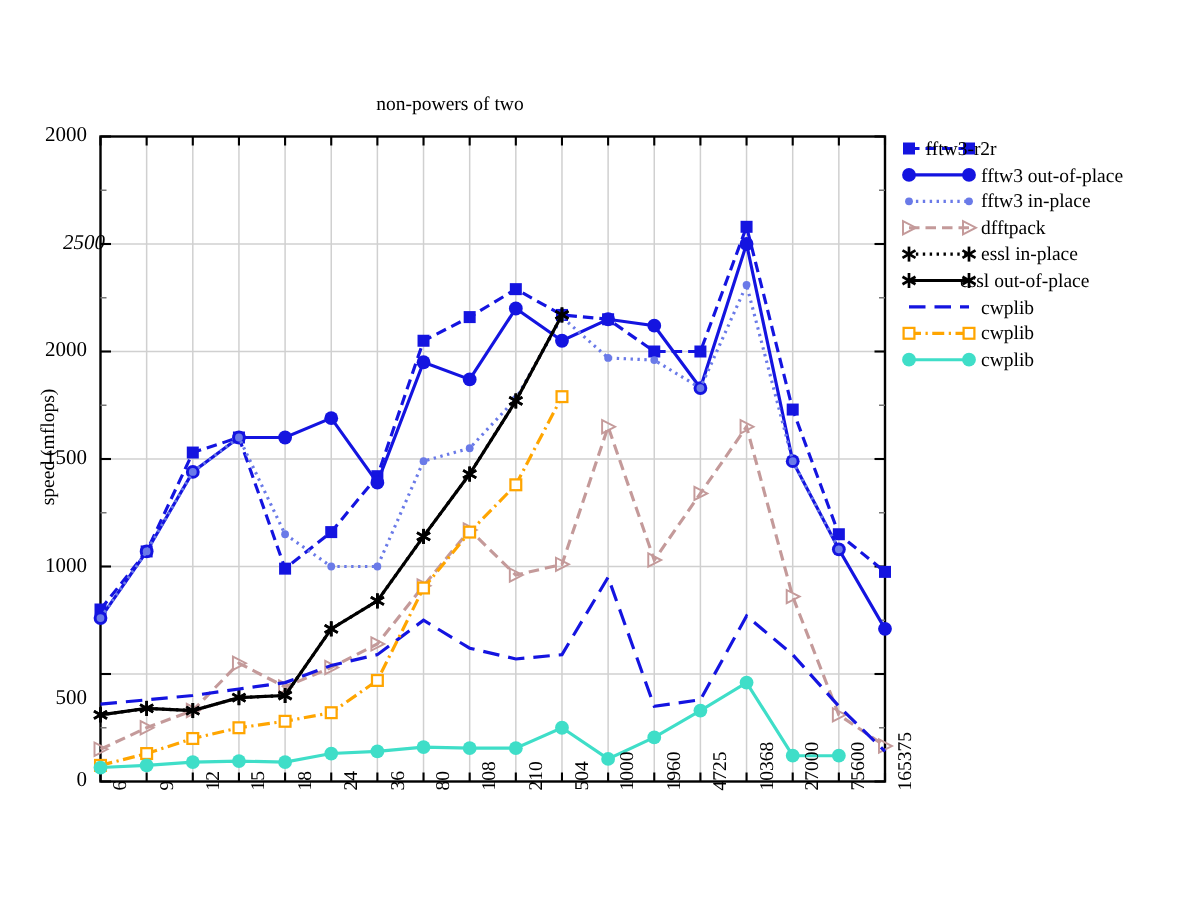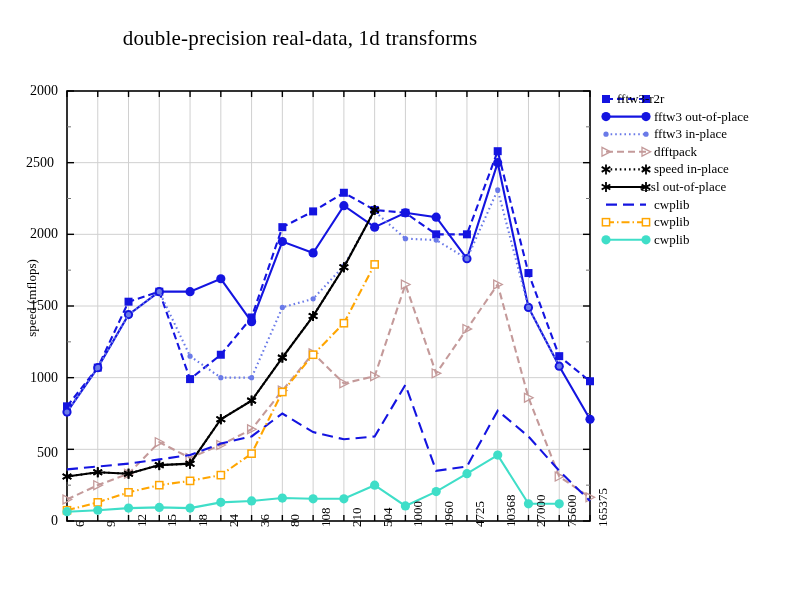--- a/index.html
+++ b/index.html
@@ -30,21 +30,21 @@
     transform:rotate(-90deg);transform-origin:0 0;
   }
   .lgtext{position:absolute;font-size:13px;white-space:nowrap;}
   svg{position:absolute;left:0;top:0;}
 </style>
 </head>
 <body>
 
 <div id="chart-root">
 
-  <div class="ttl">double-precision real-data, 1d transforms</div>
+  <div class="sub">non-powers of two</div>
   <div class="ylab">speed (mflops)</div>
 
   <svg width="792" height="612">
     <g id="grid-layer">
         <line x1="67" x2="590" y1="449.3333333333333" y2="449.3333333333333" stroke="#d0d0d0" stroke-width="1"></line>
         <line x1="67" x2="590" y1="377.66666666666663" y2="377.66666666666663" stroke="#d0d0d0" stroke-width="1"></line>
         <line x1="67" x2="590" y1="306" y2="306" stroke="#d0d0d0" stroke-width="1"></line>
         <line x1="67" x2="590" y1="234.33333333333331" y2="234.33333333333331" stroke="#d0d0d0" stroke-width="1"></line>
         <line x1="67" x2="590" y1="162.66666666666669" y2="162.66666666666669" stroke="#d0d0d0" stroke-width="1"></line>
         <line x1="97.76470588235294" x2="97.76470588235294" y1="91" y2="521" stroke="#d0d0d0" stroke-width="1"></line>
@@ -355,25 +355,25 @@
         <rect x="602.4" y="218.60000000000002" width="7.2" height="7.2" fill="#fff" stroke="#ffa500" stroke-width="1.5"></rect>
         <rect x="642.4" y="218.60000000000002" width="7.2" height="7.2" fill="#fff" stroke="#ffa500" stroke-width="1.5"></rect>
         <line x1="606" x2="646" y1="239.8" y2="239.8" stroke="#3fdec8" stroke-width="2.1" stroke-dasharray=""></line>
         <circle cx="606" cy="239.8" r="4.6" fill="#3fdec8"></circle>
         <circle cx="646" cy="239.8" r="4.6" fill="#3fdec8"></circle>
       </g>
   </svg>
 
   <div id="yticks">
       <div class="ytick" style="left: 12px; top: 516px;">0</div>
-      <div class="ytick" style="left: 12px; top: 448px;">500</div>
+      <div class="ytick" style="left: 12px; top: 461px;">500</div>
       <div class="ytick" style="left: 12px; top: 372.667px;">1000</div>
       <div class="ytick" style="left: 12px; top: 301px;">1500</div>
       <div class="ytick" style="left: 12px; top: 229.333px;">2000</div>
-      <div class="ytick" style="left: 8px; top: 157.667px;">2500</div>
+      <div class="ytick" style="left: 24px; top: 157.667px; font-style: italic;">2500</div>
       <div class="ytick" style="left: 12px; top: 86px;">2000</div>
     </div>
   <div id="xticks">
       <div class="xtick" style="left: 72px; top: 527px;">6</div>
       <div class="xtick" style="left: 102.765px; top: 527px;">9</div>
       <div class="xtick" style="left: 133.529px; top: 527px;">12</div>
       <div class="xtick" style="left: 164.294px; top: 527px;">15</div>
       <div class="xtick" style="left: 195.059px; top: 527px;">18</div>
       <div class="xtick" style="left: 225.824px; top: 527px;">24</div>
       <div class="xtick" style="left: 256.588px; top: 527px;">36</div>
@@ -387,20 +387,20 @@
       <div class="xtick" style="left: 502.706px; top: 527px;">10368</div>
       <div class="xtick" style="left: 533.471px; top: 527px;">27000</div>
       <div class="xtick" style="left: 564.235px; top: 527px;">75600</div>
       <div class="xtick" style="left: 595px; top: 527px;">165375</div>
     </div>
   <div id="legend-labels">
       <div class="lgtext" style="left: 617px; top: 91px;">fftw3-r2r</div>
       <div class="lgtext" style="left: 654px; top: 108.6px;">fftw3 out-of-place</div>
       <div class="lgtext" style="left: 654px; top: 126.2px;">fftw3 in-place</div>
       <div class="lgtext" style="left: 654px; top: 143.8px;">dfftpack</div>
-      <div class="lgtext" style="left: 654px; top: 161.4px;">speed in-place</div>
+      <div class="lgtext" style="left: 654px; top: 161.4px;">essl in-place</div>
       <div class="lgtext" style="left: 640px; top: 179px;">essl out-of-place</div>
       <div class="lgtext" style="left: 654px; top: 196.6px;">cwplib</div>
       <div class="lgtext" style="left: 654px; top: 214.2px;">cwplib</div>
       <div class="lgtext" style="left: 654px; top: 231.8px;">cwplib</div>
     </div>
 
 </div>
 
 </body></html>

